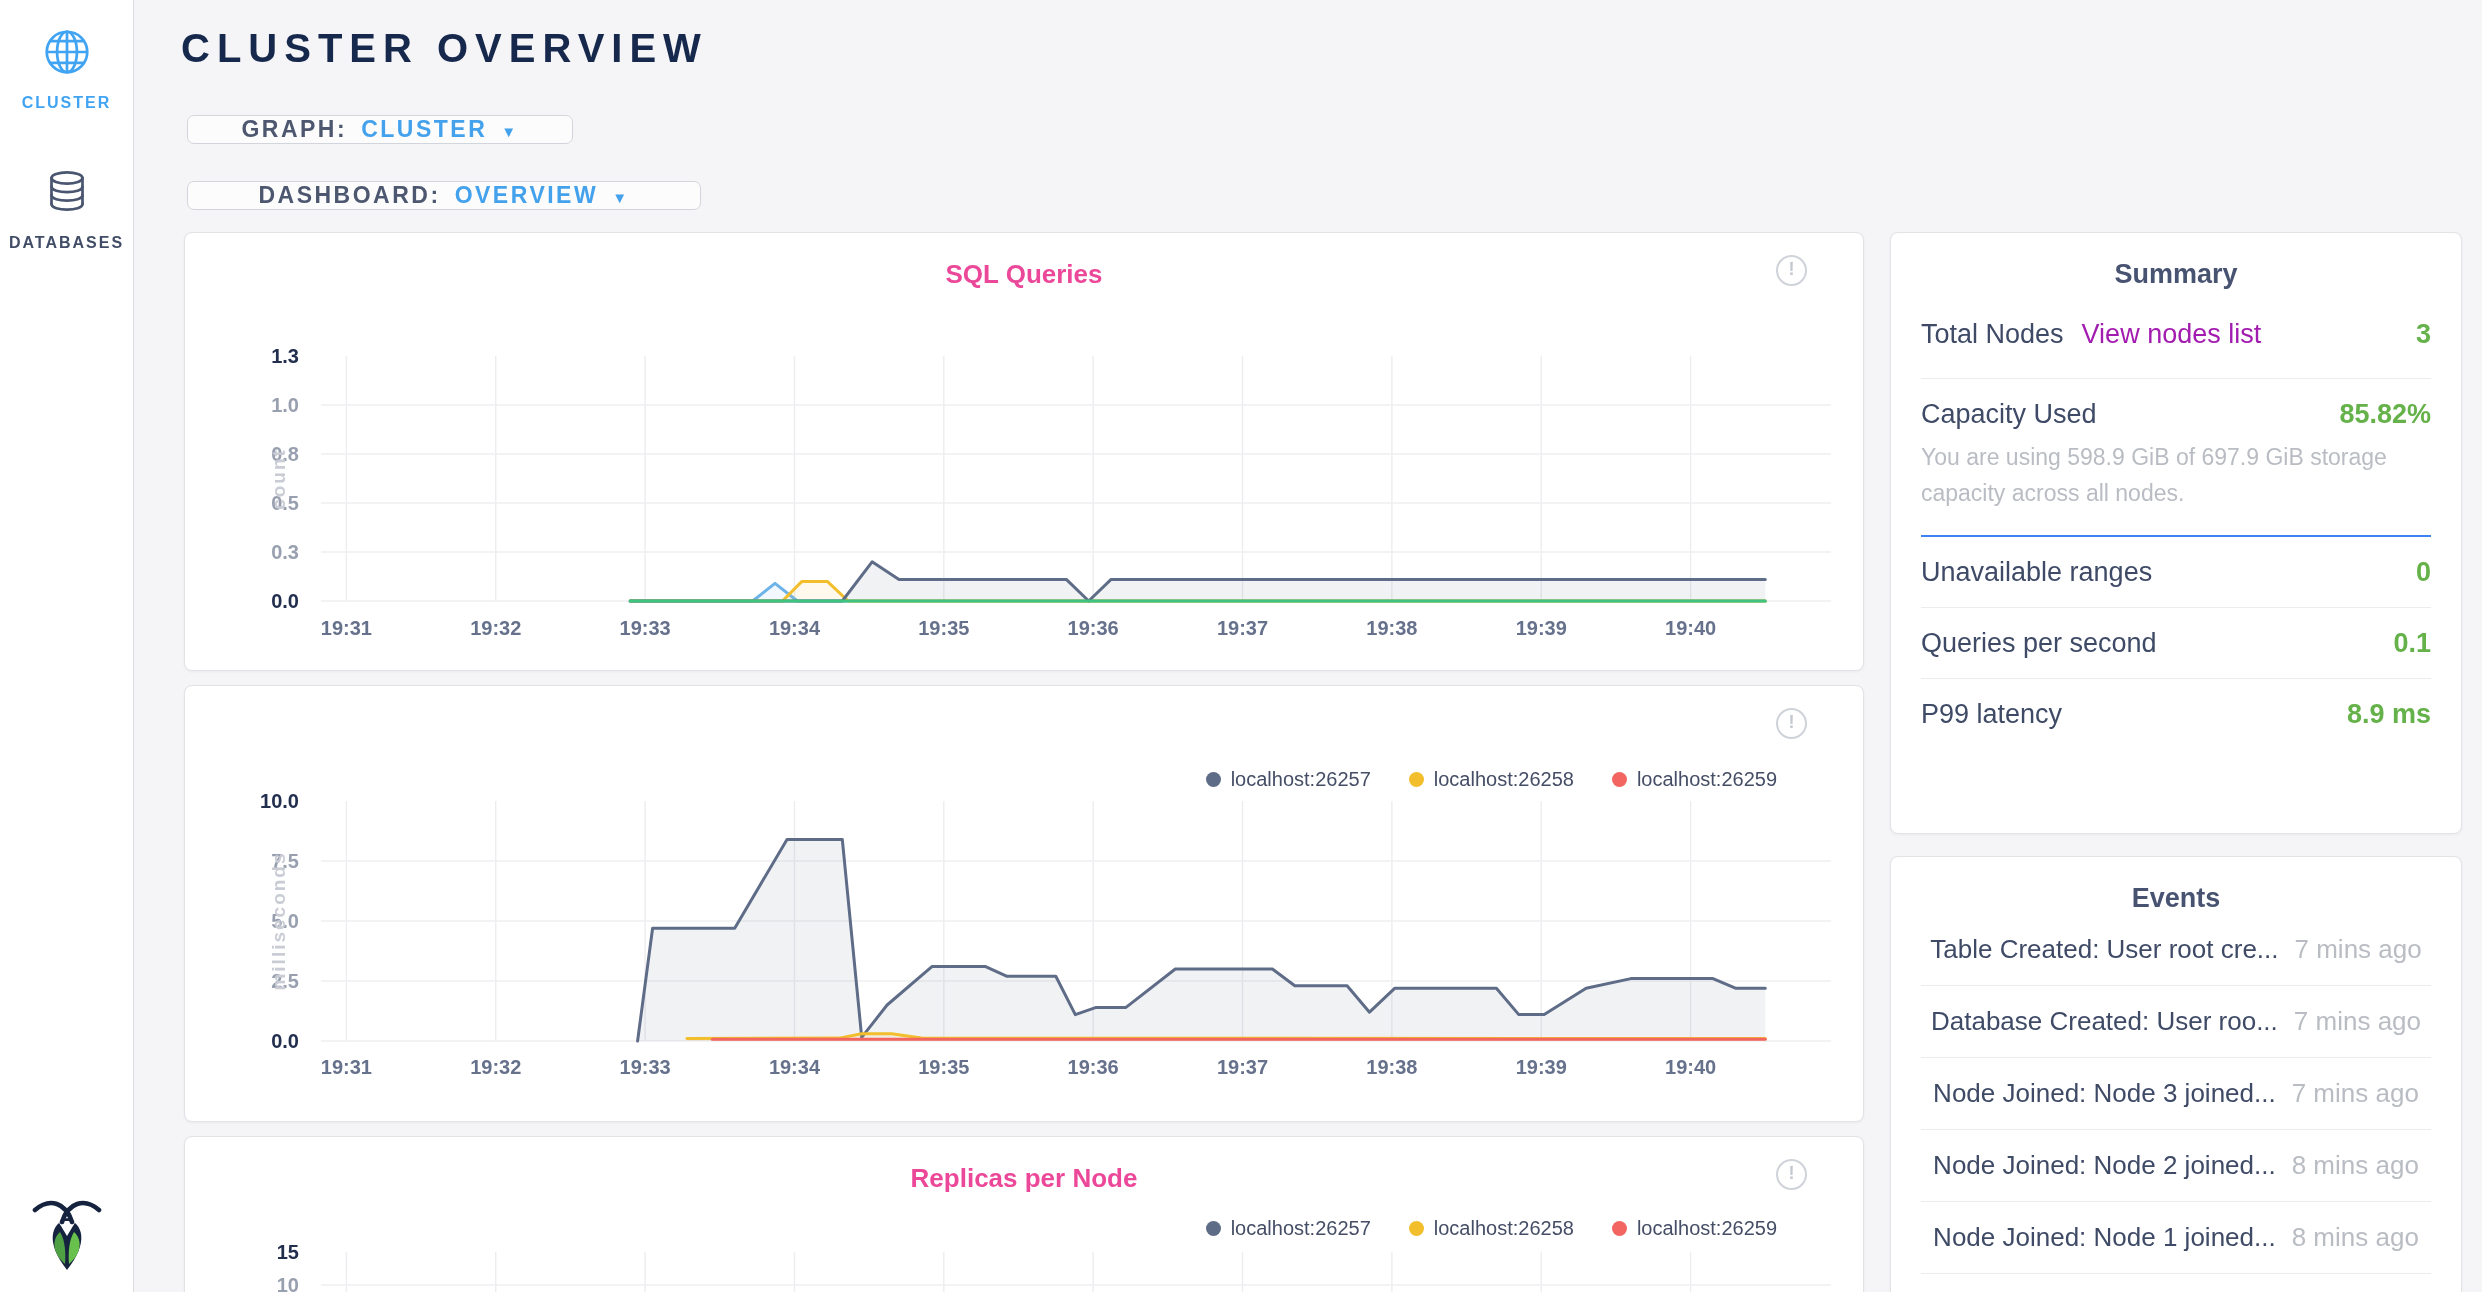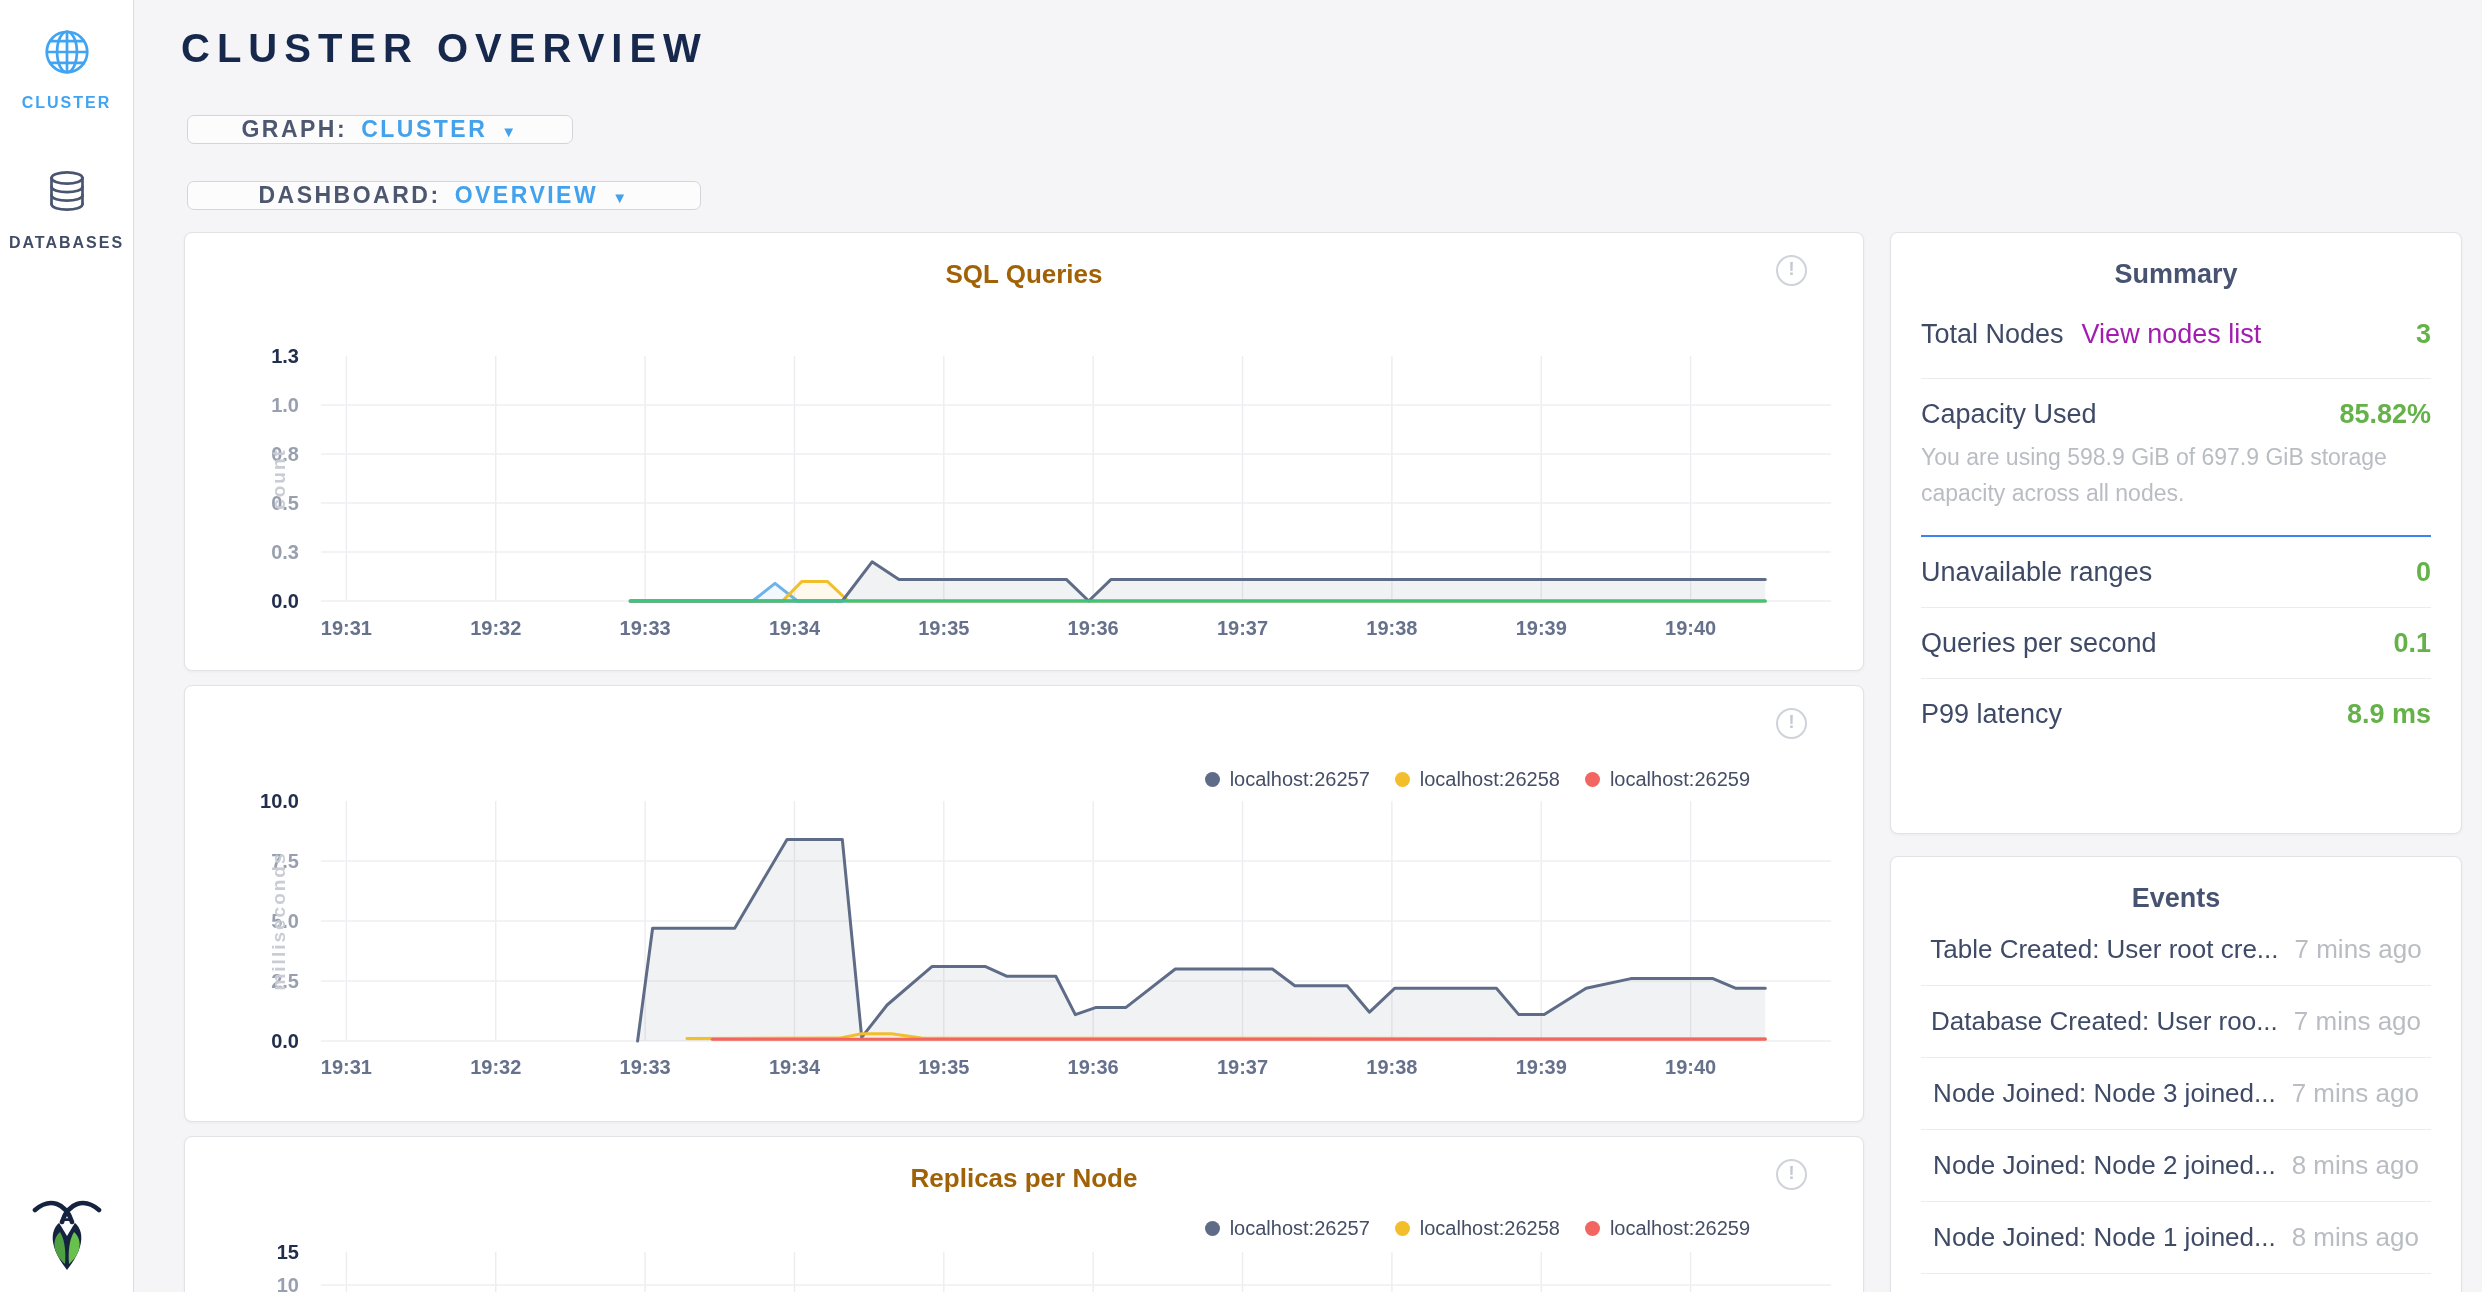--- a/index.html
+++ b/index.html
@@ -43,25 +43,25 @@
   
   .card{position:absolute;background:#fff;border:1px solid #e2e2e7;border-radius:8px;
         box-shadow:0 1px 3px rgba(40,40,60,.05);}
   #card-sql{left:184px;top:232px;width:1678px;height:437px;overflow:hidden;}
   #card-latency{left:184px;top:685px;width:1678px;height:435px;overflow:hidden;}
   #card-replicas{left:184px;top:1136px;width:1678px;height:430px;overflow:hidden;}
   #card-summary{left:1890px;top:232px;width:570px;height:600px;}
   #card-events{left:1890px;top:856px;width:570px;height:700px;overflow:hidden;}
 
   .chart-title{position:absolute;top:26px;left:0;width:100%;margin:0;text-align:center;
-               font-size:26px;font-weight:700;color:#a16207;}
+               font-size:26px;font-weight:700;color:#ec4899;}
   .info-icon{position:absolute;top:22px;right:56px;width:27px;height:27px;border:2px solid #cfd2d9;
              border-radius:50%;color:#c4c8d0;font-size:18px;font-weight:700;text-align:center;
              line-height:25px;cursor:pointer;}
-  .legend{position:absolute;right:113px;display:flex;gap:25px;}
+  .legend{position:absolute;right:86px;display:flex;gap:38px;}
   #legend-1{top:82px;}
   #legend-2{top:80px;}
   .legend-item{display:flex;align-items:center;gap:10px;font-size:20px;color:#454e66;cursor:pointer;}
   .legend-item .dot{width:15px;height:15px;border-radius:50%;display:inline-block;}
   svg.chart{position:absolute;left:0;top:0;}
   .xtick{font-family:"Liberation Sans",sans-serif;font-size:20px;font-weight:600;fill:#66718c;}
   .ytick{font-family:"Liberation Sans",sans-serif;font-size:20px;font-weight:600;fill:#98a0b0;}
   .ytick.strong{fill:#222e4e;font-weight:700;}
   .unit{font-family:"Liberation Sans",sans-serif;font-size:19px;font-weight:700;fill:#c9ccd4;
         letter-spacing:2px;}

